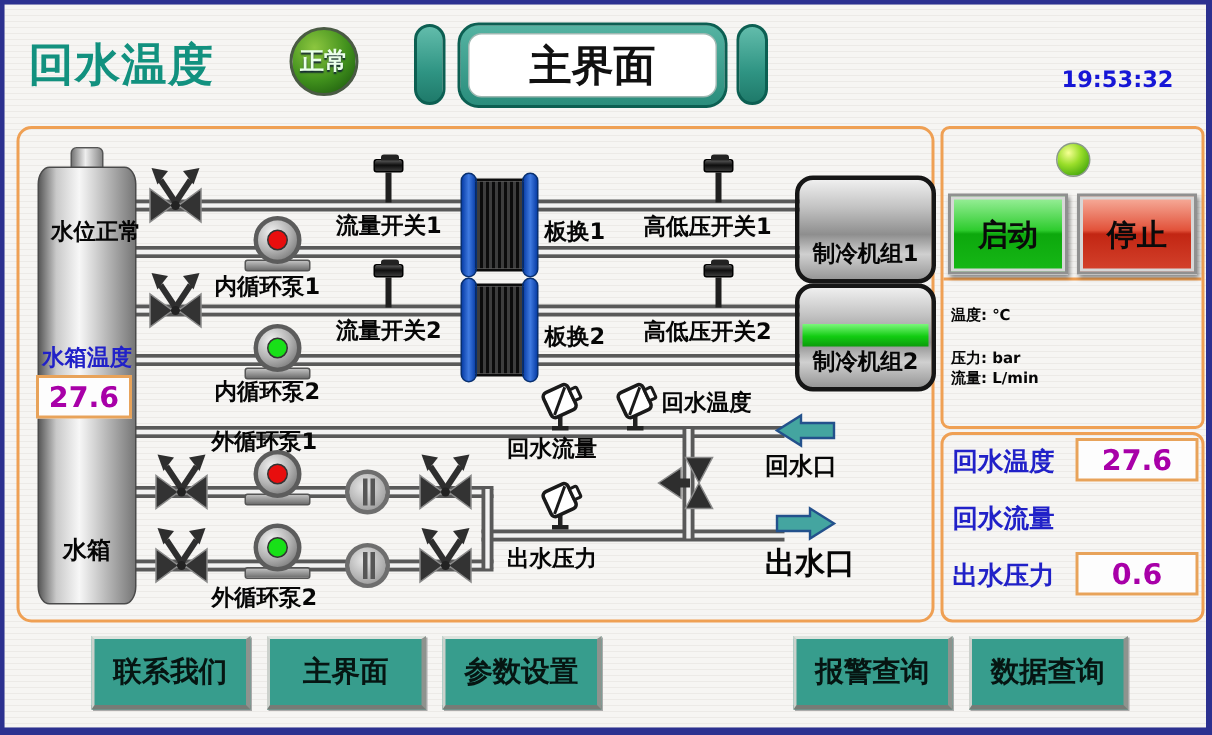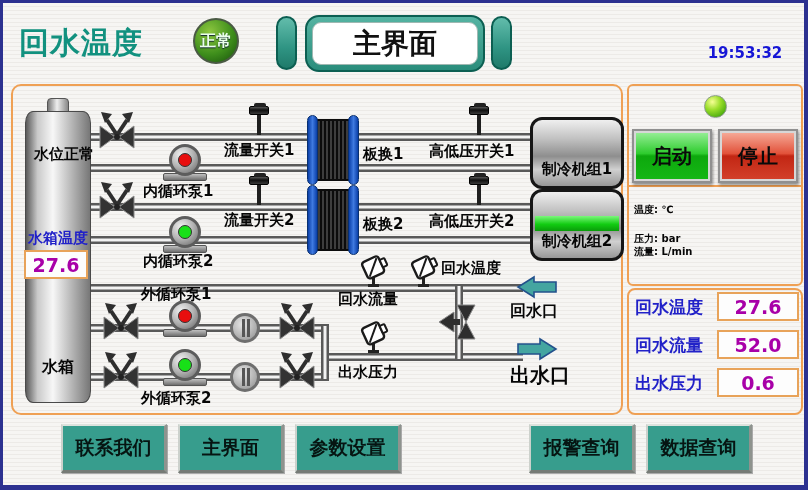--- a/index.html
+++ b/index.html
@@ -300,21 +300,20 @@
   <div class="ball"></div>
   <div class="btn3d start" style="left:629px;top:126px;">启动</div>
   <div class="btn3d stop" style="left:715px;top:126px;">停止</div>
   <div class="unitline" style="top:200px;">温度: ℃</div>
   <div class="unitline" style="top:213px;margin-top:16px;">压力: bar</div>
   <div class="unitline" style="top:242px;">流量: L/min</div>
 
   <div class="reading-label" style="top:293px;">回水温度</div>
   <div class="valbox" style="left:714px;top:289px;width:82px;height:29px;font-size:19px;">27.6</div>
   <div class="reading-label" style="top:331px;">回水流量</div>
-  <div class="valbox" style="left:714px;top:327px;width:82px;height:29px;font-size:19px;">52.0</div>
   <div class="reading-label" style="top:369px;">出水压力</div>
   <div class="valbox" style="left:714px;top:365px;width:82px;height:29px;font-size:19px;">0.6</div>
 
   <div class="navbtn" style="left:58px;">联系我们</div>
   <div class="navbtn" style="left:175px;">主界面</div>
   <div class="navbtn" style="left:292px;">参数设置</div>
   <div class="navbtn" style="left:526px;">报警查询</div>
   <div class="navbtn" style="left:643px;">数据查询</div>
 
 </div>

